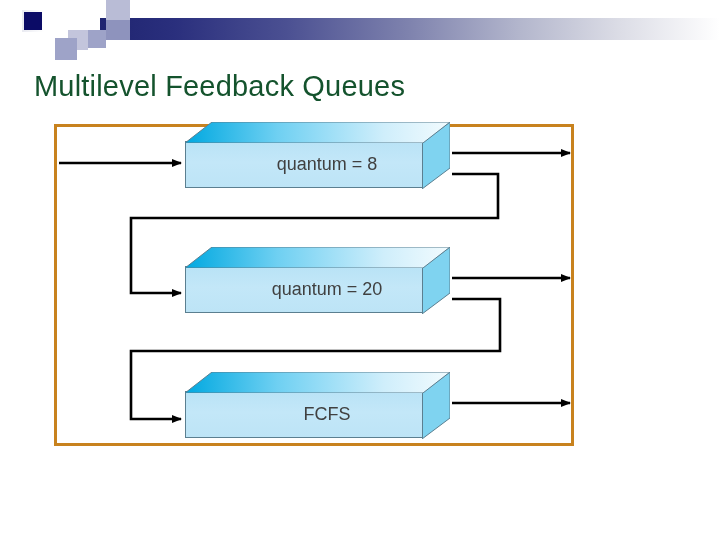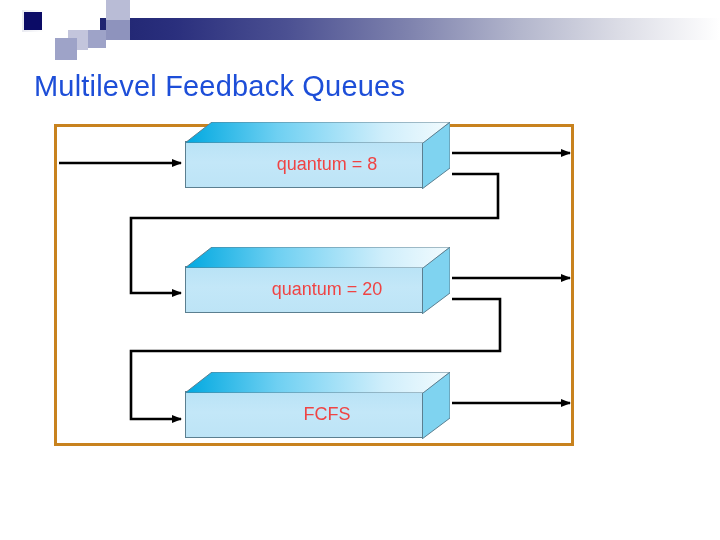--- a/index.html
+++ b/index.html
@@ -48,21 +48,21 @@
   .sq-i { left: 106px; top: 20px;  width: 24px; height: 20px; background: #8e93bd; }
   .sq-j { left: 55px;  top: 38px;  width: 22px; height: 22px; background: #9ea3c8; }
   .sq-k { left: 44px;  top: 0px;   width: 24px; height: 12px; background: #ffffff; }
   .sq-l { left: 0px;   top: 0px;   width: 22px; height: 60px; background: #ffffff; }
 
   
   #title {
     position: absolute;
     left: 34px; top: 70px;
     font-size: 29px;
-    color: #1d4ed8;
+    color: #14532d;
     letter-spacing: 0.2px;
     white-space: nowrap;
   }
 
   
   #frame {
     position: absolute;
     left: 54px; top: 124px;
     width: 520px; height: 322px;
     border: 3px solid #c8821e;
@@ -90,21 +90,21 @@
     z-index: 3;
   }
   .slab .label {
     position: absolute;
     left: 0; top: 19px;
     width: 284px; height: 47px;
     display: flex;
     align-items: center;
     justify-content: center;
     font-size: 18px;
-    color: #ef4444;
+    color: #404040;
     z-index: 5;
     pointer-events: none;
   }
   .slab .top {
     position: absolute;
     left: 0; top: 0;
     width: 265px; height: 21px;
     z-index: 4;
   }
   .slab .side {

